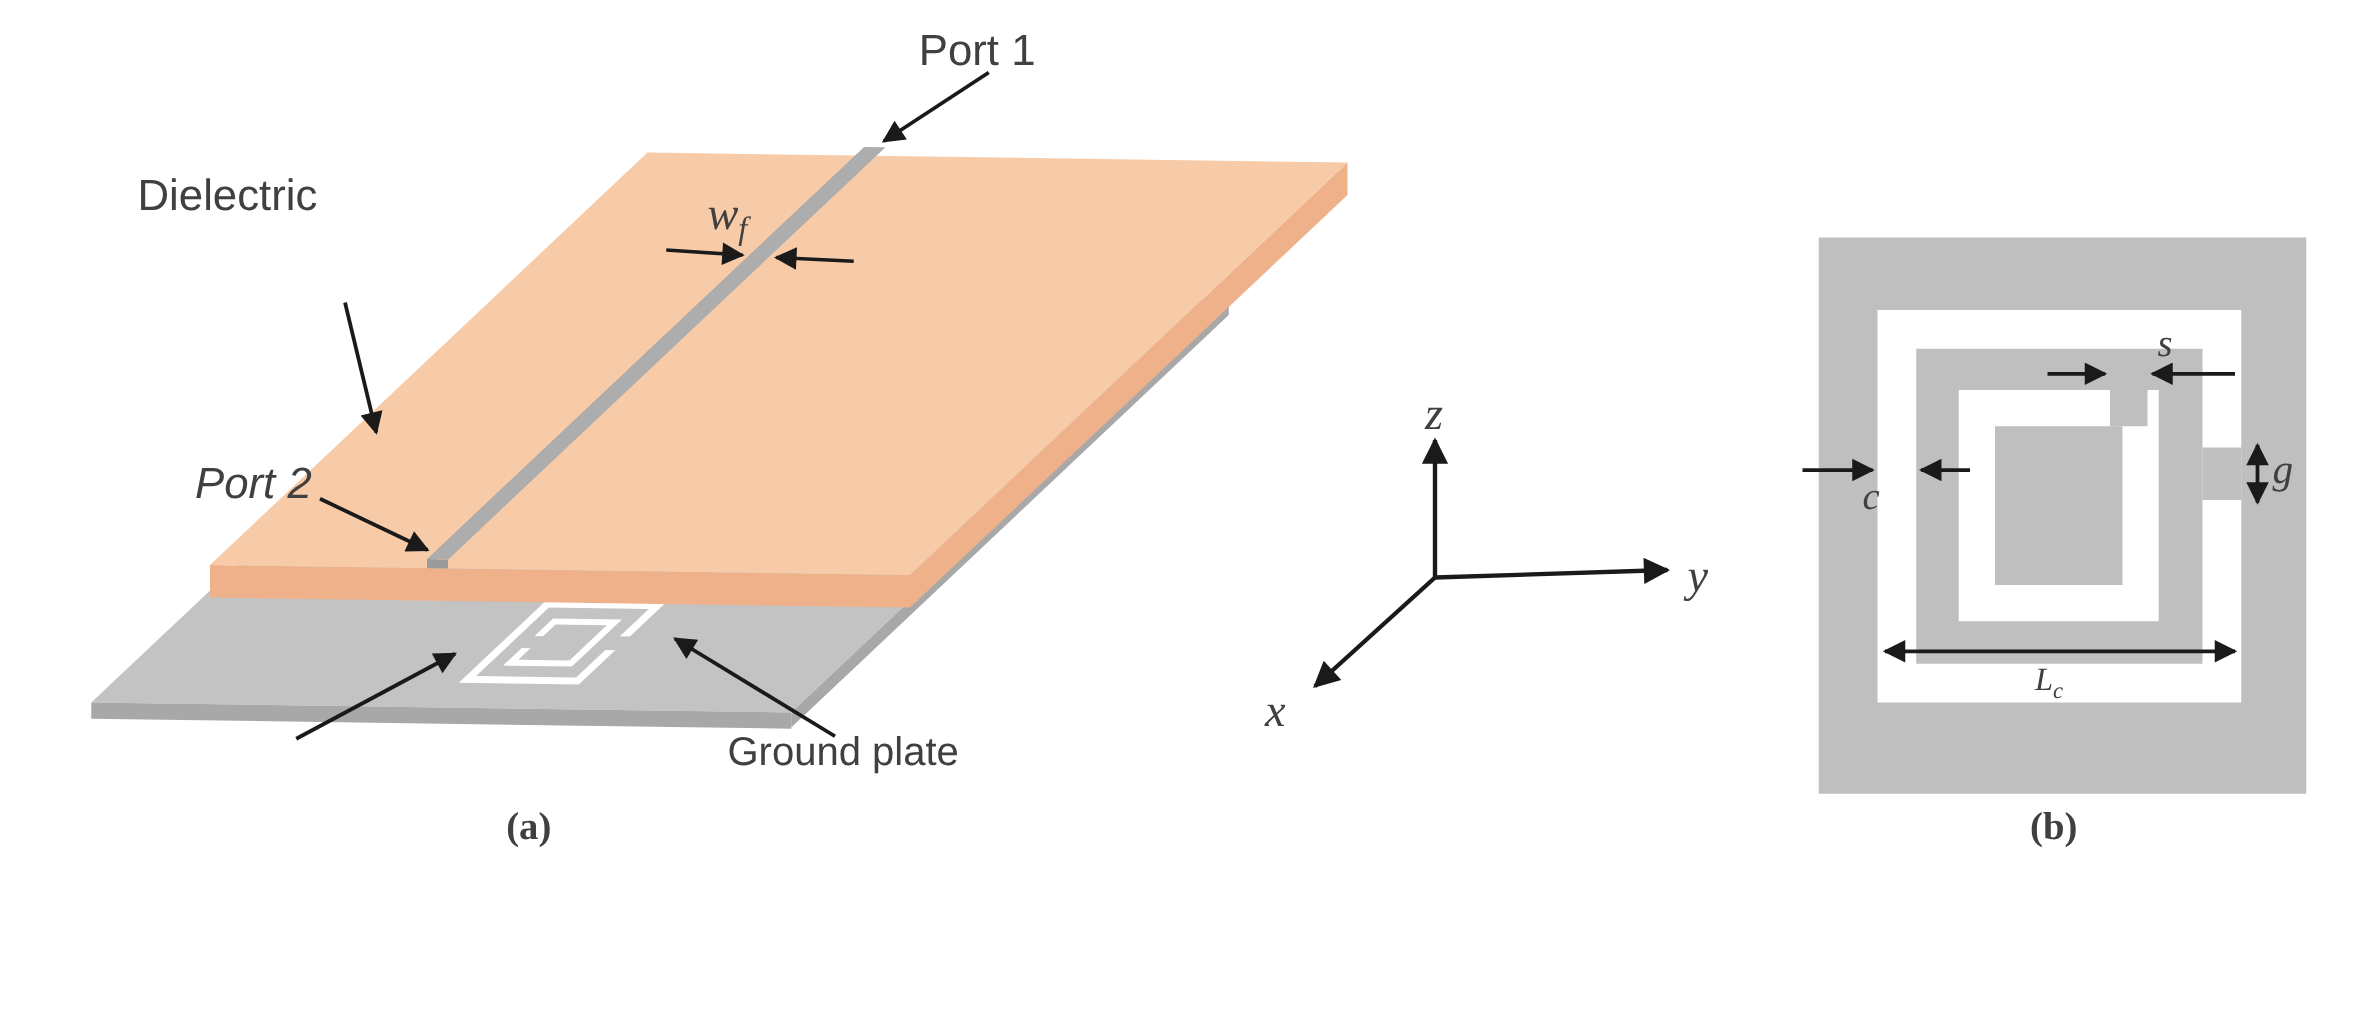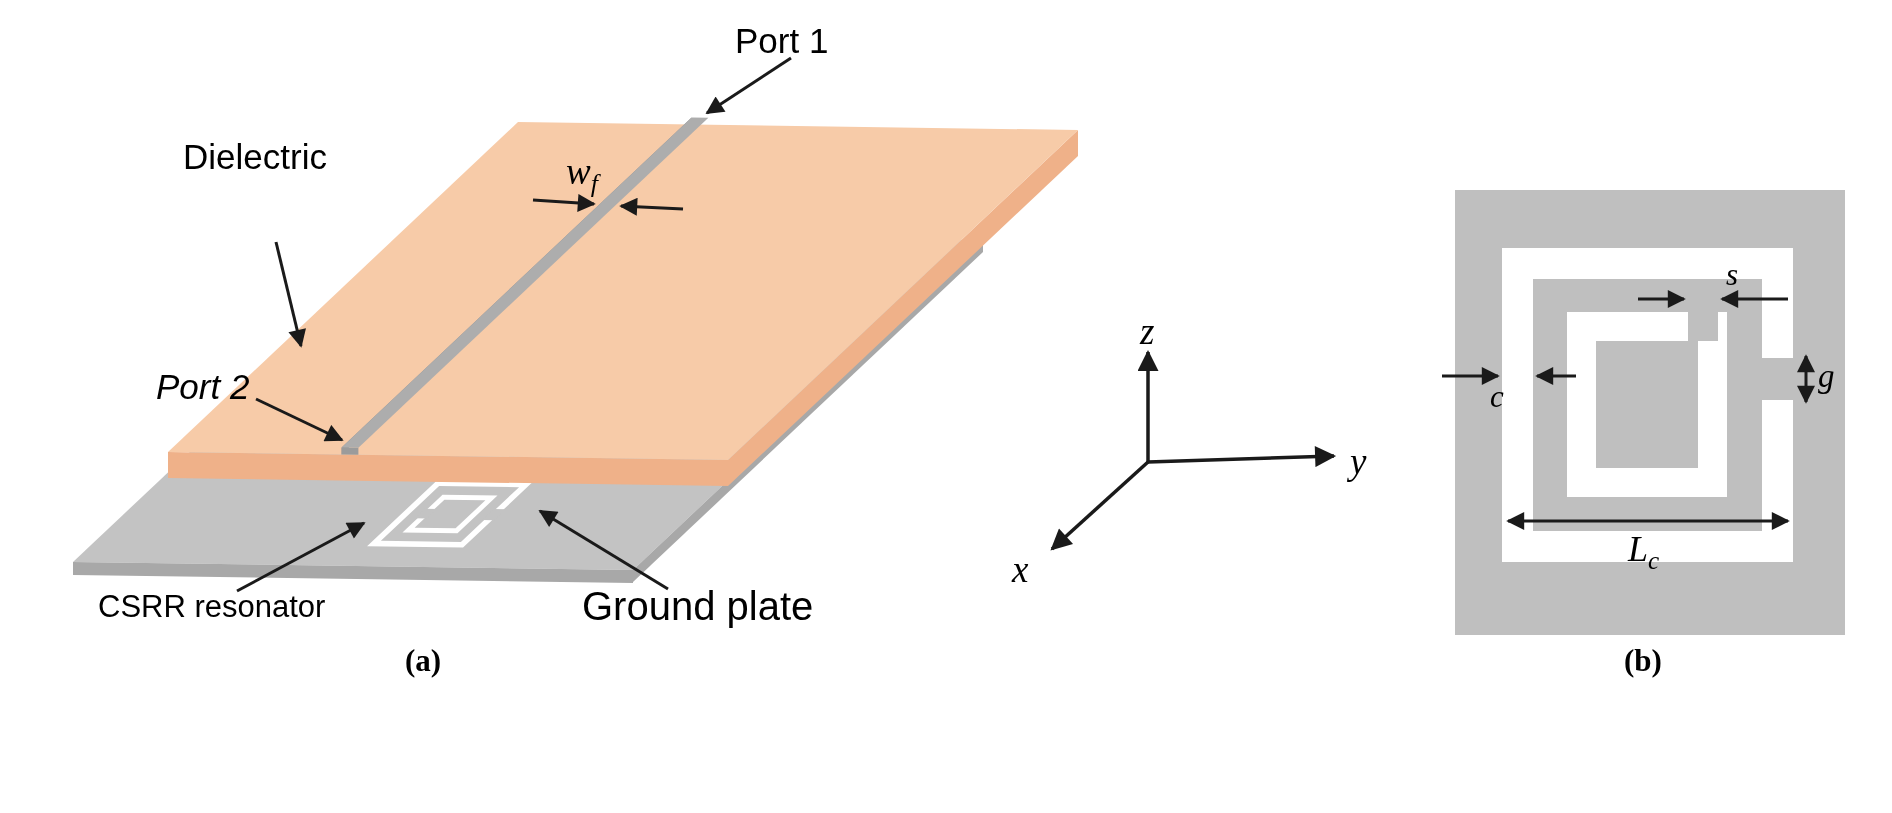--- a/index.html
+++ b/index.html
@@ -1,23 +1,23 @@
 <!DOCTYPE html>
 <html><head>
 <meta charset="utf-8">
 <style>
   html,body{margin:0;padding:0;background:#ffffff;}
   .stage{position:relative;width:1892px;height:813px;background:#ffffff;overflow:hidden;
          font-family:"Liberation Sans",sans-serif;color:#1a1a1a;}
   .stage svg{position:absolute;left:0;top:0;}
-  .lbl{position:absolute;white-space:nowrap;color:#000000;font-size:35px;line-height:1.1;}
+  .lbl{position:absolute;white-space:nowrap;color:#404040;font-size:35px;line-height:1.1;}
   .math{font-family:"Liberation Serif",serif;font-style:italic;}
   .math sub{font-size:0.7em;font-style:italic;}
   .caption{font-family:"Liberation Serif",serif;font-weight:bold;font-size:31px;text-align:center;width:90px;}
-  .center{text-align:center;}
+  .center{text-align:left;}
 </style>
 </head>
 <body>
 
 <div class="stage">
 
   <svg width="1892" height="813" viewBox="0 0 1892 813">
     <defs>
       <marker id="ah" viewBox="0 0 10 10" refX="9" refY="5" markerWidth="7" markerHeight="6" orient="auto-start-reverse">
         <path d="M0,0 L10,5 L0,10 z" fill="#1a1a1a"></path>
@@ -87,29 +87,28 @@
 
   <div class="lbl center" style="left:110px;top:138px;width:290px;">
     <div>Dielectric</div>
   </div>
 
   <div class="lbl" style="left:156px;top:368px;font-style:italic;">Port 2</div>
   <div class="lbl" style="left:735px;top:22px;">Port 1</div>
 
   <div class="lbl math" style="left:566px;top:152px;font-size:37px;text-align:center;"><span>w</span><sub>f</sub></div>
 
-  <div class="lbl" style="left:98px;top:590px;font-size:31px;">CSRR resonator</div>
-  <div class="lbl" style="left:582px;top:584px;font-size:40px;">Ground plate</div>
+  <div class="lbl" style="left:582px;top:584px;font-size:32px;">Ground plate</div>
 
   <div class="lbl caption" style="left:378px;top:644px;">(a)</div>
   <div class="lbl caption" style="left:1598px;top:644px;">(b)</div>
 
   <div class="lbl math" style="left:1140px;top:312px;font-size:37px;">z</div>
   <div class="lbl math" style="left:1350px;top:442px;font-size:37px;">y</div>
   <div class="lbl math" style="left:1012px;top:550px;font-size:37px;">x</div>
 
   <div class="lbl math" style="left:1490px;top:380px;font-size:31px;">c</div>
   <div class="lbl math" style="left:1726px;top:258px;font-size:31px;">s</div>
   <div class="lbl math" style="left:1818px;top:358px;font-size:33px;">g</div>
 
-  <div class="lbl math" style="left:1628px;top:530px;font-size:36px;"><span>L</span><sub>c</sub></div>
+  <div class="lbl math" style="left:1628px;top:530px;font-size:26px;"><span>L</span><sub>c</sub></div>
 
 </div>
 
 </body></html>

